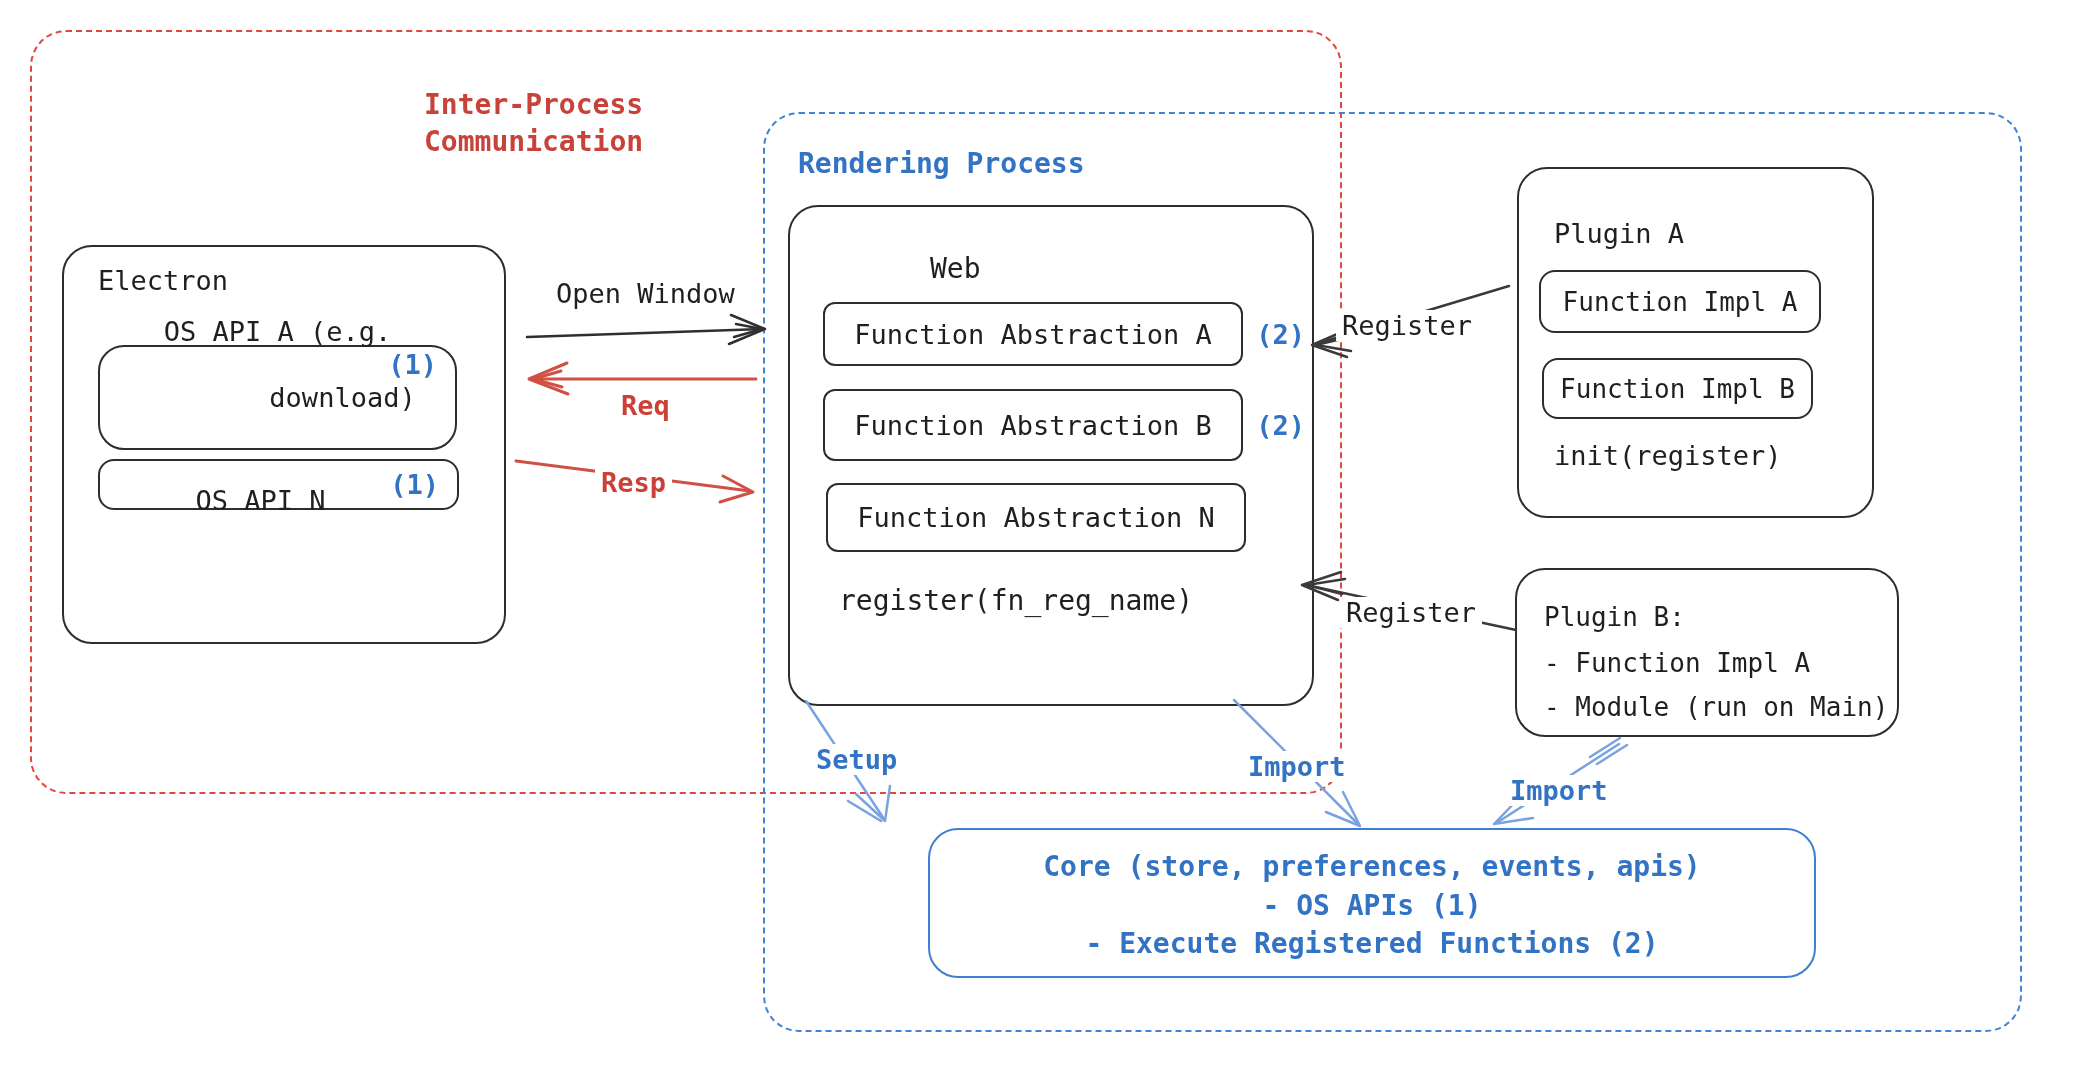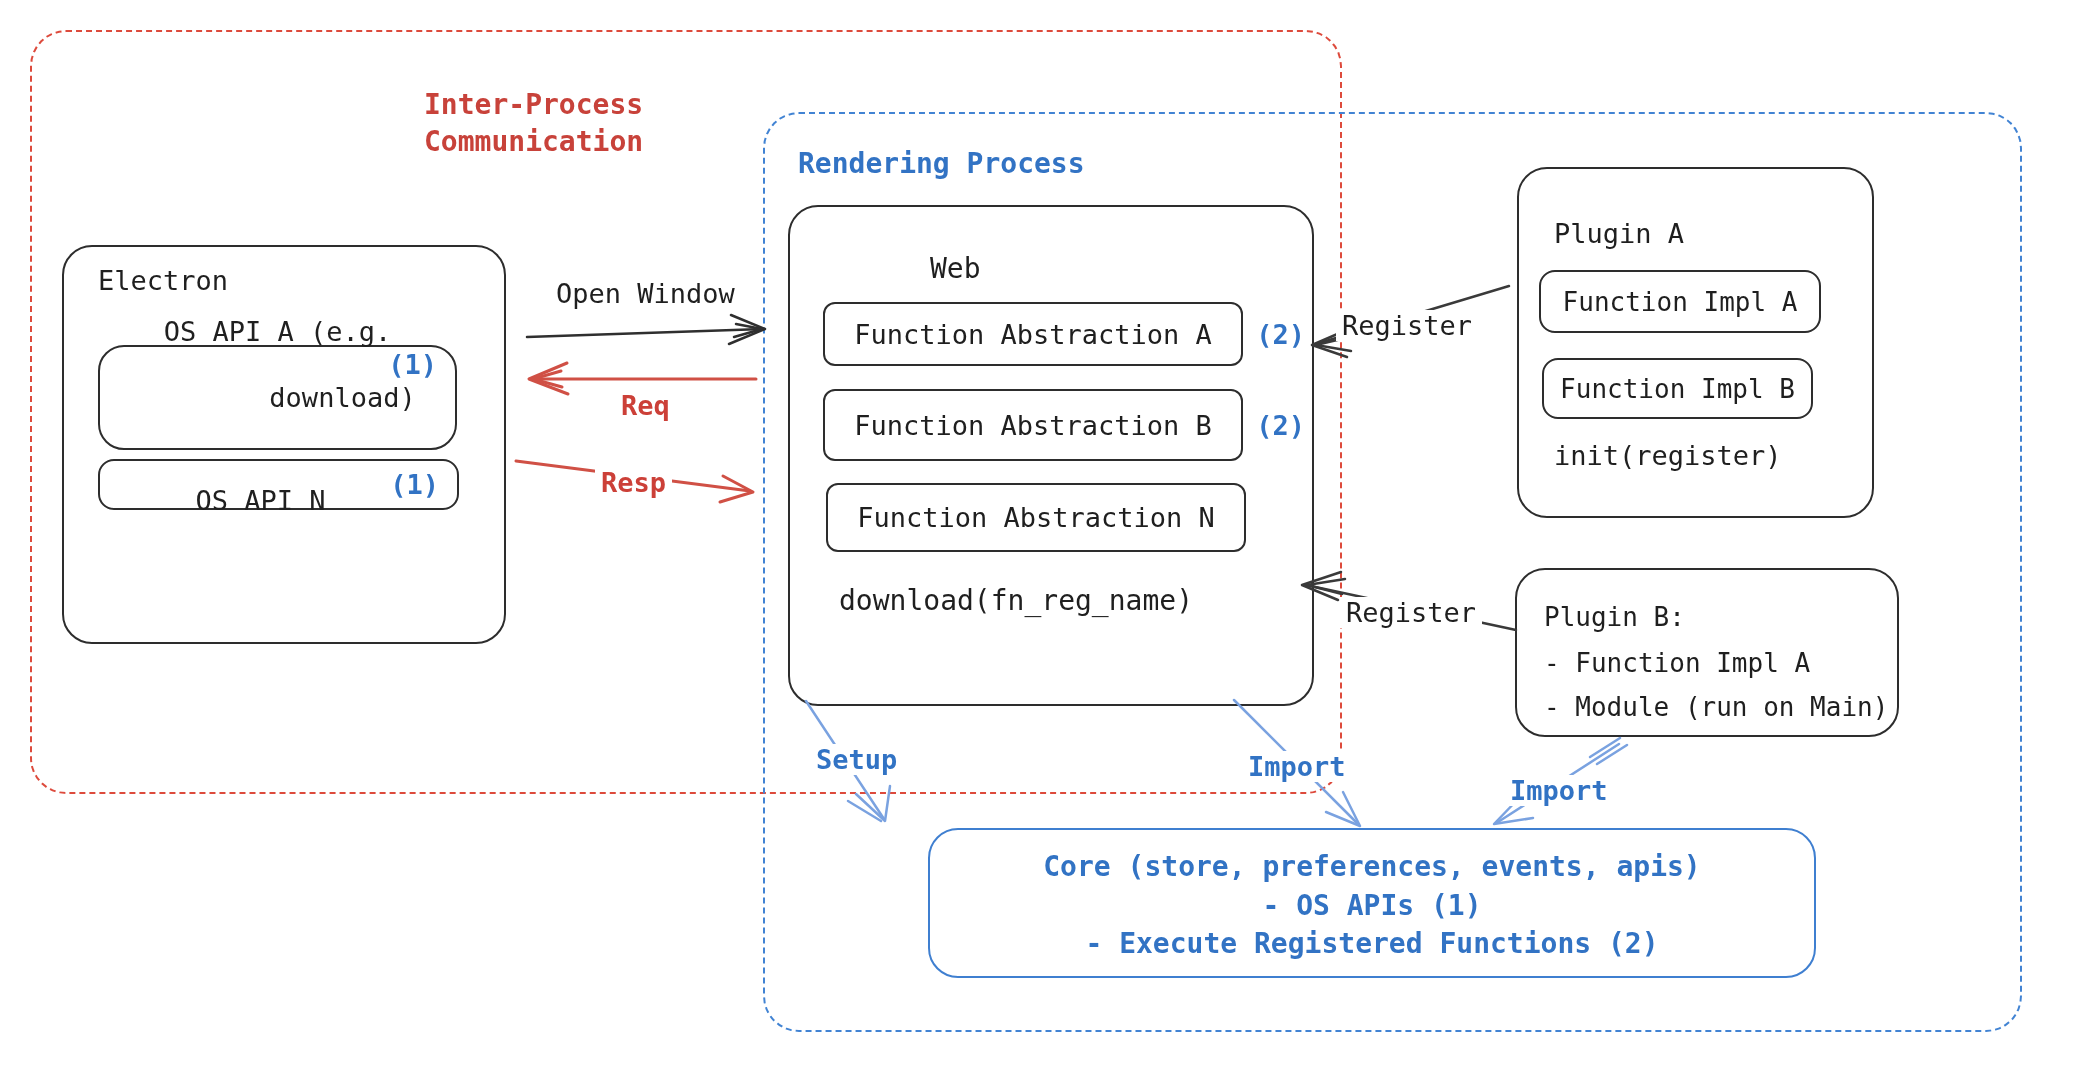--- a/index.html
+++ b/index.html
@@ -107,21 +107,21 @@
       <span class="badge fa-badge">(2)</span>
     </div>
     <div class="subbox fa-row fa-b">
       <span>Function Abstraction B</span>
       <span class="badge fa-badge">(2)</span>
     </div>
     <div class="subbox fa-row fa-n">
       <span>Function Abstraction N</span>
       <span class="badge fa-badge"></span>
     </div>
-    <div class="title execute-label">download(fn_reg_name)</div>
+    <div class="title execute-label">register(fn_reg_name)</div>
   </div>
 
   <div class="box plugin-a-box">
     <div class="title plugin-a-title">Plugin A</div>
     <div class="subbox fi-a">Function Impl A</div>
     <div class="subbox fi-b">Function Impl B</div>
     <div class="title init-label">init(register)</div>
   </div>
 
   <div class="box plugin-b-box">

